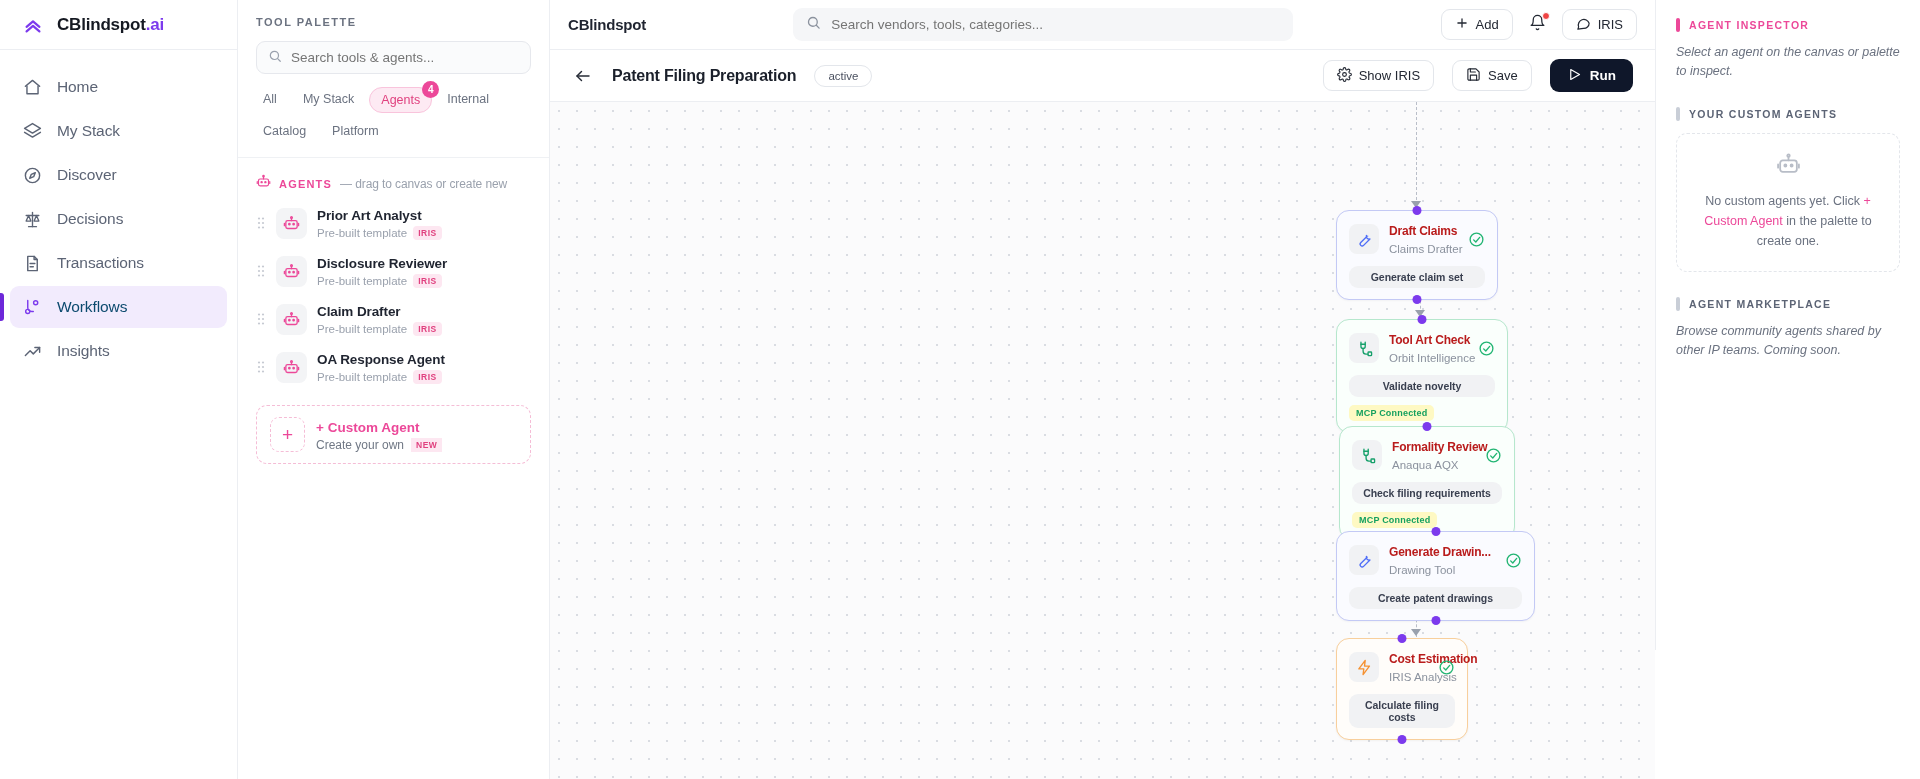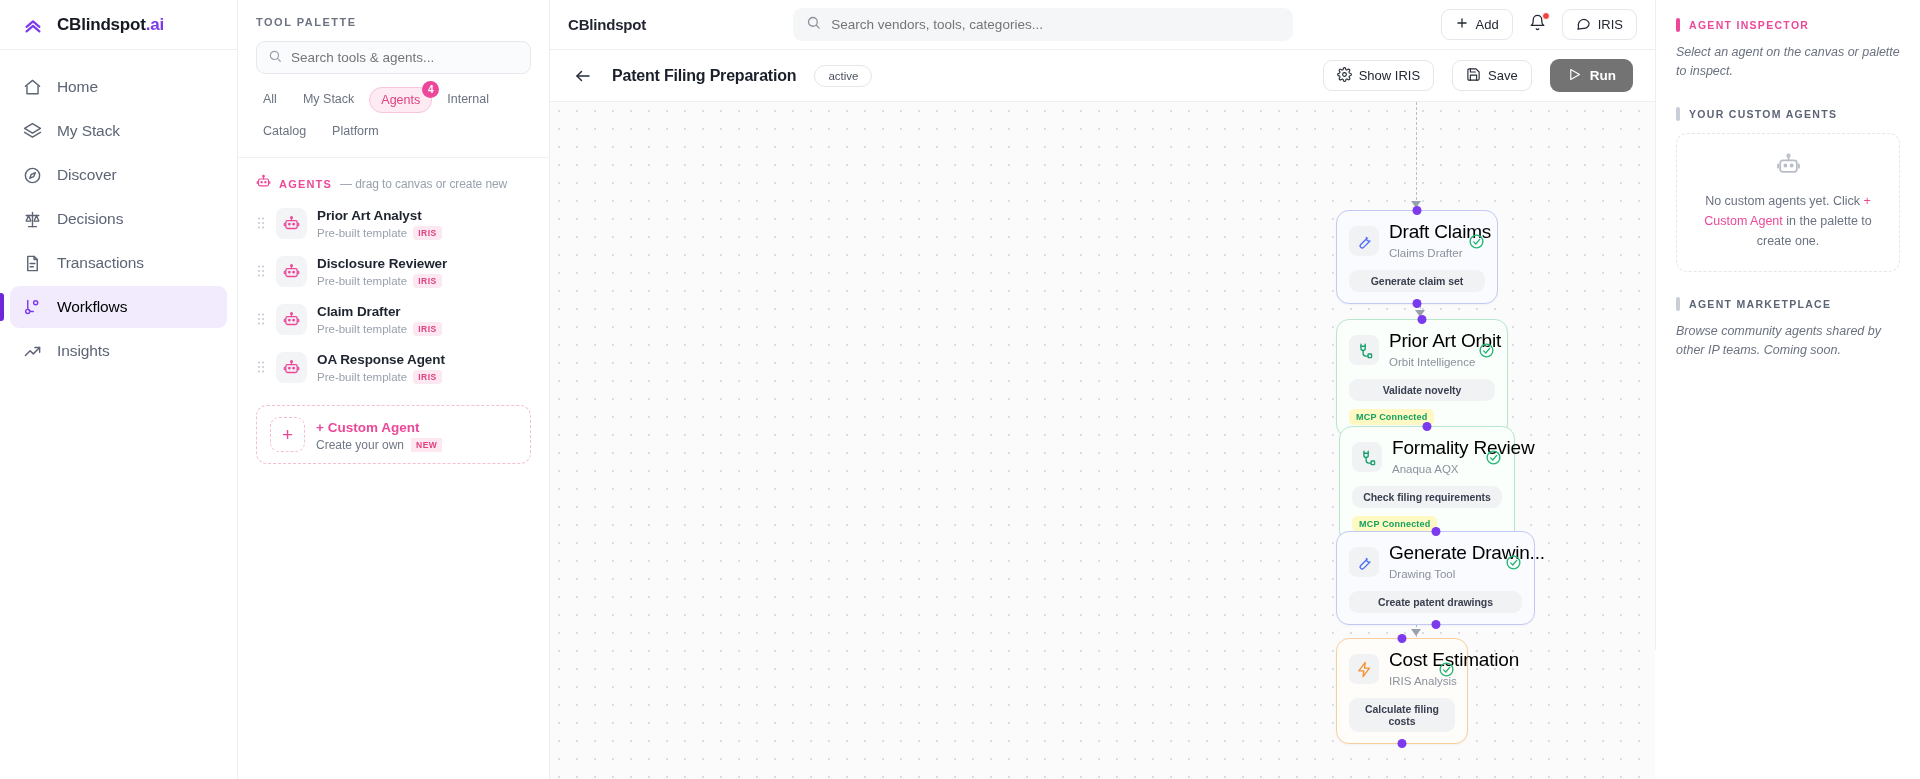--- a/index.html
+++ b/index.html
@@ -16,21 +16,21 @@
   .leftnav { width:238px; height:779px; background:#fff; border-right:1px solid #eceef2; flex:0 0 238px; }
   .brand { height:50px; display:flex; align-items:center; gap:11px; padding:0 20px; border-bottom:1px solid #eceef2; }
   .brand-mark { width:26px; height:26px; border-radius:7px; display:flex; align-items:center; justify-content:center; }
   .brand-text { font-size:17px; font-weight:700; letter-spacing:-0.2px; color:#151922; white-space:nowrap; }
   .brand-text .ai { color:#7c3aed; }
   .navlist { padding-top:14px; }
   .navitem { position:relative; display:flex; align-items:center; gap:14px; height:42px; margin:2px 10px; padding:0 12px; border-radius:9px; cursor:pointer; }
   .navitem .ico { width:21px; height:21px; display:flex; align-items:center; justify-content:center; flex:0 0 21px; }
   .navitem .lbl { font-size:15.5px; color:#5c6475; letter-spacing:-0.1px; }
   .navitem.active { background:#f2ebfd; }
-  .navitem.active .lbl { color:#000000; font-weight:500; }
+  .navitem.active .lbl { color:#0c4a6e; font-weight:500; }
   .navitem.active::before { content:""; position:absolute; left:-10px; top:7px; bottom:7px; width:4px; border-radius:0 3px 3px 0; background:#6d28d9; }
 
   
   .palette { width:312px; flex:0 0 312px; height:779px; background:#fff; border-right:1px solid #eceef2; }
   .pal-head { padding:16px 18px 0 18px; }
   .pal-title { font-size:11px; font-weight:700; letter-spacing:1.5px; color:#6b7280; }
   .pal-search { margin-top:13px; height:33px; border:1px solid #e6e8ed; background:#fafbfc; border-radius:9px; display:flex; align-items:center; gap:9px; padding:0 11px; }
   .pal-search input { border:none; outline:none; background:transparent; font-family:inherit; font-size:13.5px; color:#9aa1ad; width:100%; }
   .chips { display:flex; flex-wrap:wrap; gap:6px 4px; padding:13px 14px 14px 14px; }
   .chip { position:relative; font-size:12.5px; color:#6b7280; padding:5px 11px; border-radius:16px; cursor:pointer; white-space:nowrap; }
@@ -62,35 +62,35 @@
   .topactions { display:flex; align-items:center; gap:11px; }
   .btn { height:31px; border:1px solid #e3e6eb; background:#fff; border-radius:9px; display:flex; align-items:center; gap:7px; padding:0 13px; font-size:13px; font-weight:500; color:#232833; cursor:pointer; white-space:nowrap; }
   .bell { position:relative; width:27px; height:27px; display:flex; align-items:center; justify-content:center; cursor:pointer; }
   .bell .dot { position:absolute; top:1px; right:1px; width:8px; height:8px; border-radius:50%; background:#ef4444; border:1.5px solid #fff; }
 
   .wfbar { height:52px; border-bottom:1px solid #eceef2; display:flex; align-items:center; padding:0 22px; gap:18px; background:#fff; }
   .back { width:22px; height:22px; display:flex; align-items:center; justify-content:center; cursor:pointer; color:#262b36; }
   .wftitle { font-size:16px; font-weight:600; color:#1b202b; letter-spacing:-0.2px; }
   .pill-status { border:1px solid #e3e6eb; border-radius:14px; font-size:11.5px; color:#4b5160; padding:4px 13px; }
   .wfspace { flex:1 1 auto; }
-  .btn-run { height:33px; background:#737373; border:none; border-radius:9px; color:#fff; display:flex; align-items:center; gap:8px; padding:0 17px; font-size:13.5px; font-weight:600; cursor:pointer; }
+  .btn-run { height:33px; background:#0f172a; border:none; border-radius:9px; color:#fff; display:flex; align-items:center; gap:8px; padding:0 17px; font-size:13.5px; font-weight:600; cursor:pointer; }
 
   
   .canvas { flex:1 1 auto; position:relative; overflow:hidden;
     background-color:#fbfbfc;
     background-image:radial-gradient(#d9dce2 1px, transparent 1px);
     background-size:18px 18px; }
   .node { position:absolute; border-radius:13px; background:#fff; padding:10px 12px 11px 12px; }
   .node.blue { border:1.5px solid #c3c9f5; background:#fafbff; box-shadow:0 1px 2px rgba(30,35,60,.04); }
   .node.green { border:1.5px solid #b6e7cd; background:#fafffc; box-shadow:0 1px 2px rgba(30,60,40,.04); }
   .node.orange { border:1.5px solid #f8cf9c; background:#fffdfa; box-shadow:0 1px 2px rgba(80,50,10,.05); }
   .node-top { display:flex; align-items:center; gap:10px; }
   .node-ico { width:30px; height:30px; flex:0 0 30px; border-radius:8px; background:#f1f2f4; display:flex; align-items:center; justify-content:center; }
   .node-txt { flex:1 1 auto; min-width:0; }
-  .node-title { font-size:19px; font-weight:400; color:#000000; letter-spacing:-0.2px; white-space:nowrap; overflow:hidden; text-overflow:ellipsis; }
+  .node-title { font-size:12px; font-weight:700; color:#b91c1c; letter-spacing:-0.2px; white-space:nowrap; overflow:hidden; text-overflow:ellipsis; }
   .node-sub { font-size:11.5px; color:#8b929e; margin-top:2px; white-space:nowrap; }
   .node-check { width:17px; height:17px; flex:0 0 17px; }
   .node-action { margin-top:9px; background:#f1f2f4; border-radius:9px; text-align:center; font-size:10.5px; font-weight:700; color:#3a4050; padding:5px 6px; letter-spacing:-0.05px; }
   .mcp { display:inline-block; margin-top:8px; background:#fef9c3; color:#14a05f; font-size:9px; font-weight:700; letter-spacing:0.2px; padding:3px 7px; border-radius:5px; }
   .port { position:absolute; width:9px; height:9px; border-radius:50%; background:#7c3aed; left:50%; transform:translateX(-50%); }
   .port.in { top:-5px; }
   .port.out { bottom:-5px; }
   .edge { position:absolute; width:0; border-left:1.5px dashed #b9bec9; }
   .arrow { position:absolute; width:0; height:0; border-left:5px solid transparent; border-right:5px solid transparent; border-top:7px solid #9aa1ad; transform:translateX(-50%); }
 
@@ -478,21 +478,21 @@
         <div class="node-top">
           <span class="node-ico">
               <svg width="17" height="17" viewBox="0 0 24 24" fill="none" stroke="#16a06a" stroke-width="1.9" stroke-linecap="round" stroke-linejoin="round">
                 <path d="M7 3v6a3 3 0 0 0 6 0V3"></path>
                 <path d="M7 6h6"></path>
                 <path d="M10 12v4a4 4 0 0 0 4 4h3"></path>
                 <rect x="17" y="17" width="5" height="5" rx="1"></rect>
               </svg>
             </span>
           <span class="node-txt">
-            <span class="node-title">Prior Art Orbit</span>
+            <span class="node-title">Tool Art Check</span>
             <span class="node-sub">Orbit Intelligence</span>
           </span>
           <span class="node-check"><svg width="17" height="17" viewBox="0 0 24 24" fill="none" stroke="#22b573" stroke-width="1.9" stroke-linecap="round" stroke-linejoin="round">
                 <circle cx="12" cy="12" r="9"></circle>
                 <polyline points="8 12.5 11 15.5 16.5 9"></polyline>
               </svg></span>
         </div>
         <div class="node-action">Validate novelty</div>
         <span class="mcp">MCP Connected</span>
         <span class="port out"></span>

